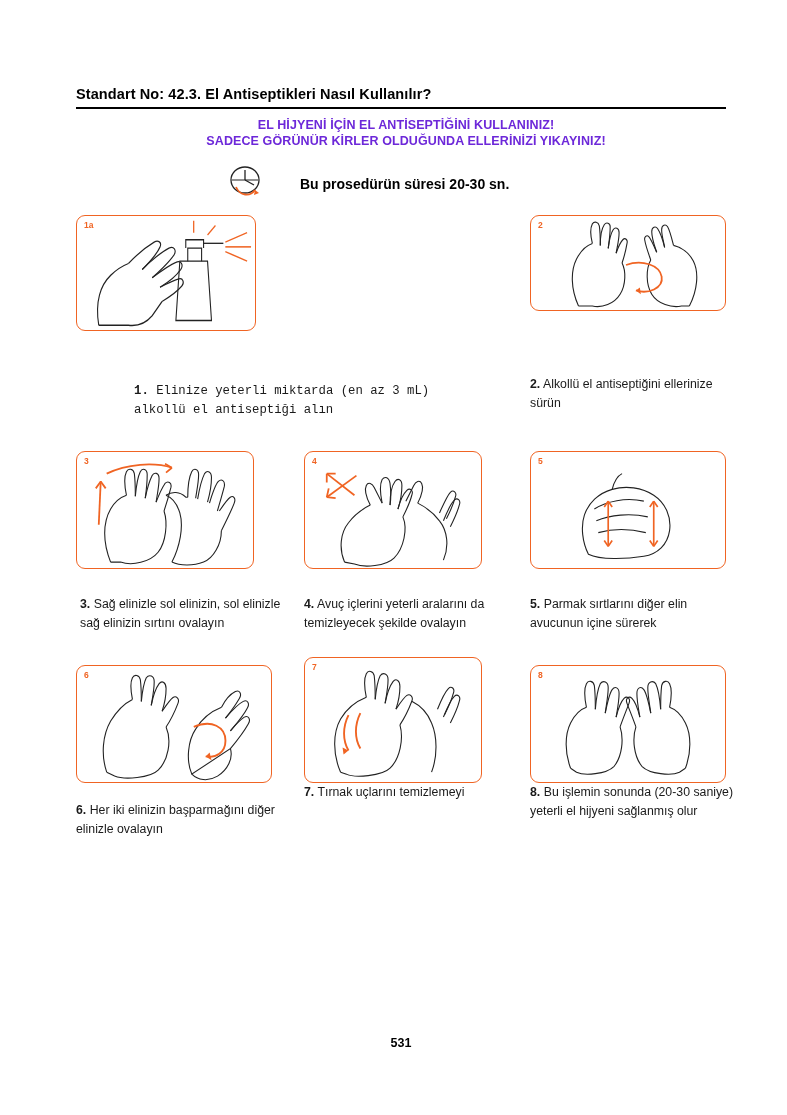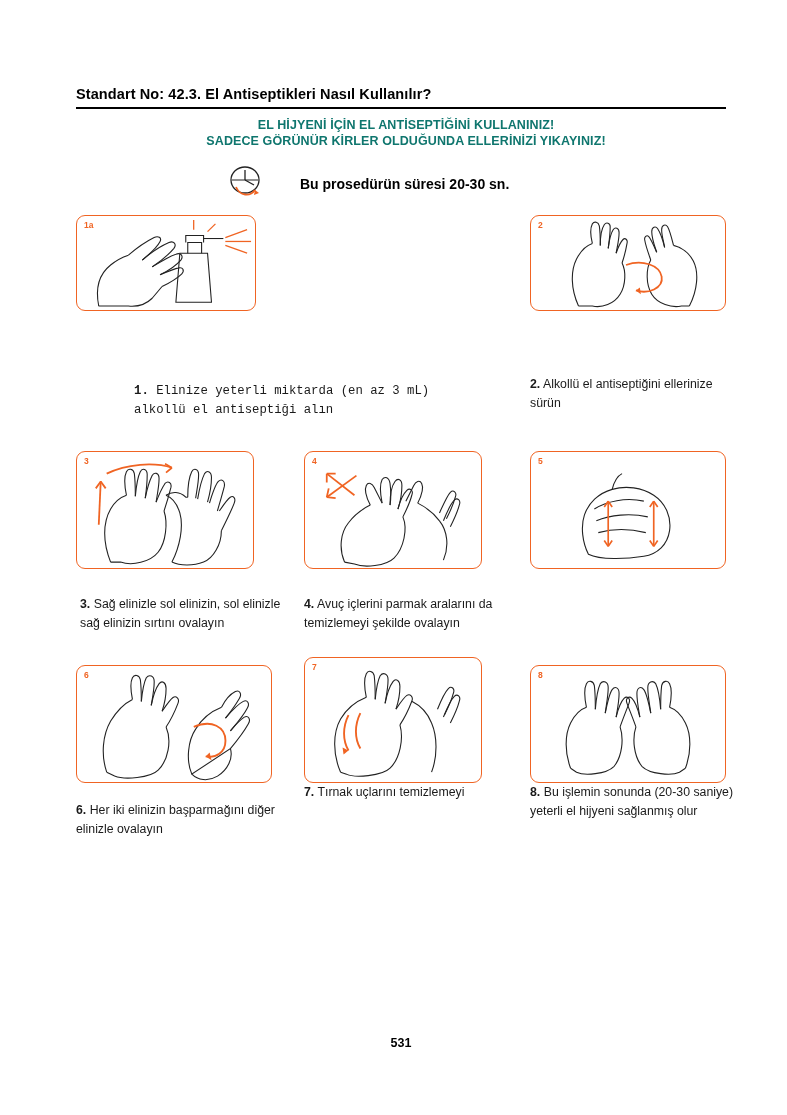--- a/index.html
+++ b/index.html
@@ -39,21 +39,21 @@
     margin: 0 0 5px 0;
   }
   .title-rule {
     border: none;
     border-top: 2px solid #000;
     margin: 0 0 9px 0;
     width: 650px;
   }
   .subtitle-block {
     text-align: center;
-    color: #0f766e;
+    color: #6d28d9;
     font-size: 12.5px;
     font-weight: bold;
     line-height: 1.25;
     letter-spacing: 0.1px;
     margin-left: 10px;
   }
   .subtitle-line2 { white-space: nowrap; }
 
   
   .duration-row {
@@ -99,21 +99,21 @@
 
   .caption {
     font-size: 12.3px;
     color: #1a1a1a;
     line-height: 1.55;
   }
   .caption b { font-weight: bold; }
 
   
   .r1 { position: relative; height: 138px; margin-top: 8px; }
-  .fig1a { position: absolute; left: 0;   top: 0;  width: 180px; height: 96px; }
+  .fig1a { position: absolute; left: 0;   top: 0;  width: 180px; height: 116px; }
   .fig1b { position: absolute; left: 172px; top: 22px; width: 212px; height: 96px; }
   .fig2  { position: absolute; left: 454px; top: 0;  width: 196px; height: 96px; }
 
   .r1cap { position: relative; height: 66px; margin-top: 22px; }
   .cap1 { position: absolute; left: 58px;  top: 7px; width: 310px; font-family: Liberation Mono, monospace; }
   .cap2 { position: absolute; left: 454px; top: 0; width: 200px; }
 
   
   .r2 { position: relative; height: 122px; margin-top: 10px; }
   .fig3 { position: absolute; left: 0;   top: 0; width: 178px; height: 118px; }
@@ -321,21 +321,25 @@
       </div>
     </div>
 
     <div class="r2cap">
       <div class="caption cap3">
         <b>3.</b>
         <span>Sağ elinizle sol elinizin, sol elinizle sağ elinizin sırtını ovalayın</span>
       </div>
       <div class="caption cap4">
         <b>4.</b>
-        <span>Avuç içlerini parmak aralarını da temizlemeyi şekilde ovalayın</span>
+        <span>Avuç içlerini yeterli aralarını da temizleyecek şekilde ovalayın</span>
+      </div>
+      <div class="caption cap5">
+        <b>5.</b>
+        <span>Parmak sırtlarını diğer elin avucunun içine sürerek</span>
       </div>
     </div>
 
     <div class="row r3">
 
       <div class="fig fig6">
         <span class="num">6</span>
         <svg viewBox="0 0 196 118" preserveAspectRatio="none">
           <g fill="none" stroke="#222" stroke-width="1.1">
             <path d="M30 108 C24 90, 26 70, 34 56 C40 46, 48 38, 56 34"></path>

